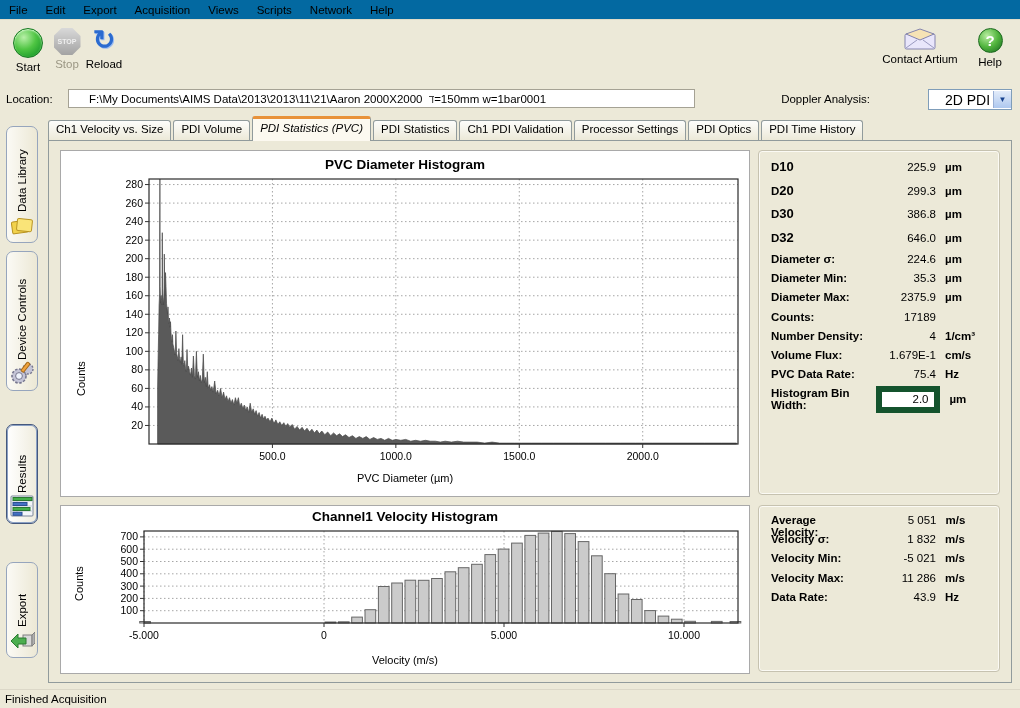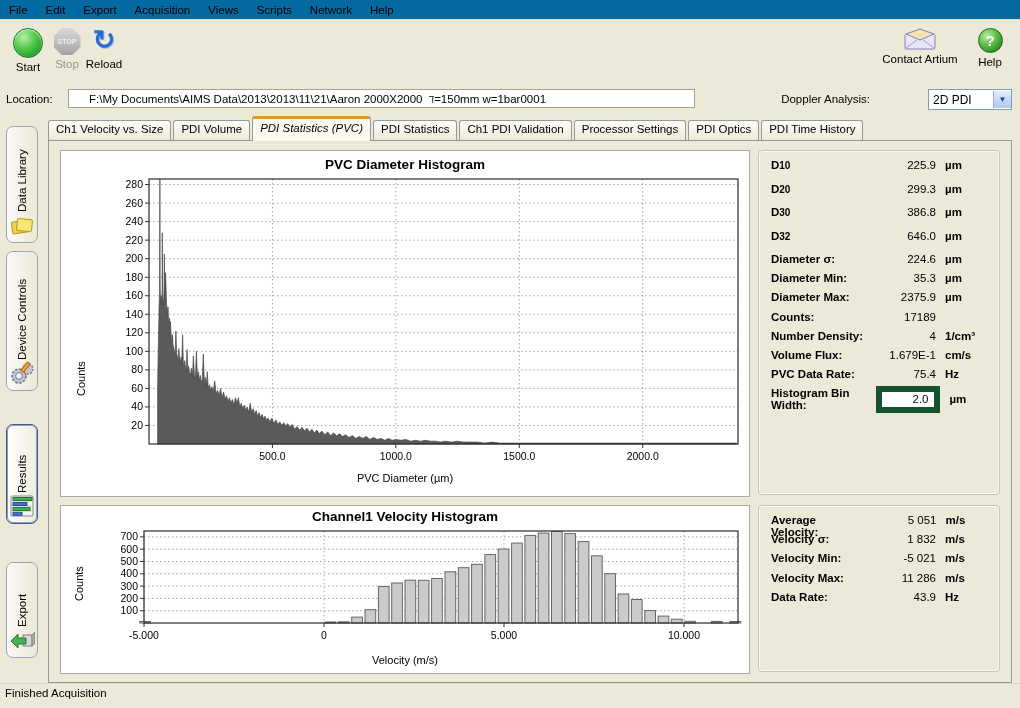--- a/index.html
+++ b/index.html
@@ -32,21 +32,21 @@
   .envelope{width:32px;height:22px;margin:2px auto 0;display:block;}
   
   .locrow{position:absolute;left:0;top:86px;width:1020px;height:28px;}
   .loc-label{position:absolute;left:6px;top:7px;font-size:11.5px;}
   .loc-input{position:absolute;left:68px;top:3px;width:585px;height:15px;
     border:1px solid #a5a294;background:#fff;font-family:"Liberation Sans",sans-serif;
     font-size:11.5px;padding:1px 20px;}
   .dop-label{position:absolute;right:150px;top:7px;font-size:11.5px;}
   .combo{position:absolute;right:8px;top:3px;width:82px;height:19px;background:#fff;
     border:1px solid #7f9db9;display:flex;align-items:center;cursor:default;}
-  .combo .val{flex:1;font-size:12px;padding-left:4px;}
+  .combo .val{flex:1;font-size:14px;padding-left:16px;}
   .combo .btn{width:17px;height:17px;background:linear-gradient(#e3ecfa,#aec8ef);
     border-left:1px solid #9ab0d6;color:#17418e;font-size:8px;text-align:center;line-height:17px;}
   
   .sidebar{position:absolute;left:0;top:114px;width:46px;height:570px;background:#ece9d8;}
   .side-btn{position:absolute;left:6px;width:32px;border:1px solid #96a5bd;border-radius:7px;
     background:linear-gradient(90deg,#fbfaf5,#ece8d5);display:flex;flex-direction:column;
     align-items:center;justify-content:space-between;padding:8px 0 4px;box-sizing:border-box;cursor:default;}
   .side-btn.selected{border:1px solid #45587d;box-shadow:inset 0 0 0 1px #8aa0c4;background:linear-gradient(90deg,#ffffff,#efecdd);}
   .vtext{writing-mode:vertical-rl;transform:rotate(180deg);font-size:11.5px;white-space:nowrap;flex:1;display:flex;align-items:center;}
   .side-icon{width:26px;height:26px;flex:0 0 auto;}
@@ -65,28 +65,28 @@
     border-radius:4px;box-shadow:inset 0 0 0 1px #fbfaf4;box-sizing:border-box;padding:8px 10px 0 12px;}
   .chart-title{position:absolute;width:100%;text-align:center;font-size:13.5px;font-weight:bold;}
   .axis-ylabel{position:absolute;font-size:11px;transform:rotate(-90deg);transform-origin:left top;}
   .axis-xlabel{position:absolute;width:100%;text-align:center;font-size:11px;}
   svg text{font-family:"Liberation Sans",sans-serif;fill:#000;}
   
   .srow{display:flex;align-items:baseline;font-size:11.5px;}
   .srow.h24{height:23.5px;}
   .srow.h19{height:19.2px;}
   .sl{font-weight:bold;}
-  .ssub{font-weight:bold;font-size:10px;}
+  .ssub{font-weight:bold;font-size:13px;}
   .spacer{flex:1;}
   .sv{width:72px;text-align:right;}
   .su{width:44px;padding-left:9px;font-weight:bold;}
   .binw{width:44px;height:15px;border:6px solid #14532d;background:#fff;
     font-family:"Liberation Sans",sans-serif;font-size:11.5px;text-align:right;padding:0 6px 0 2px;}
   
-  .statusbar{position:absolute;left:0;bottom:0;width:1020px;height:25px;background:#ece9d8;
+  .statusbar{position:absolute;left:0;bottom:0;width:1020px;height:19px;background:#ece9d8;
     border-top:1px solid #dcd8c8;font-size:11.5px;line-height:18px;padding-left:5px;box-sizing:border-box;}
 </style>
 </head>
 <body>
 
 <div class="menubar">
   <span class="menu-item">File</span>
   <span class="menu-item">Edit</span>
   <span class="menu-item">Export</span>
   <span class="menu-item">Acquisition</span>

